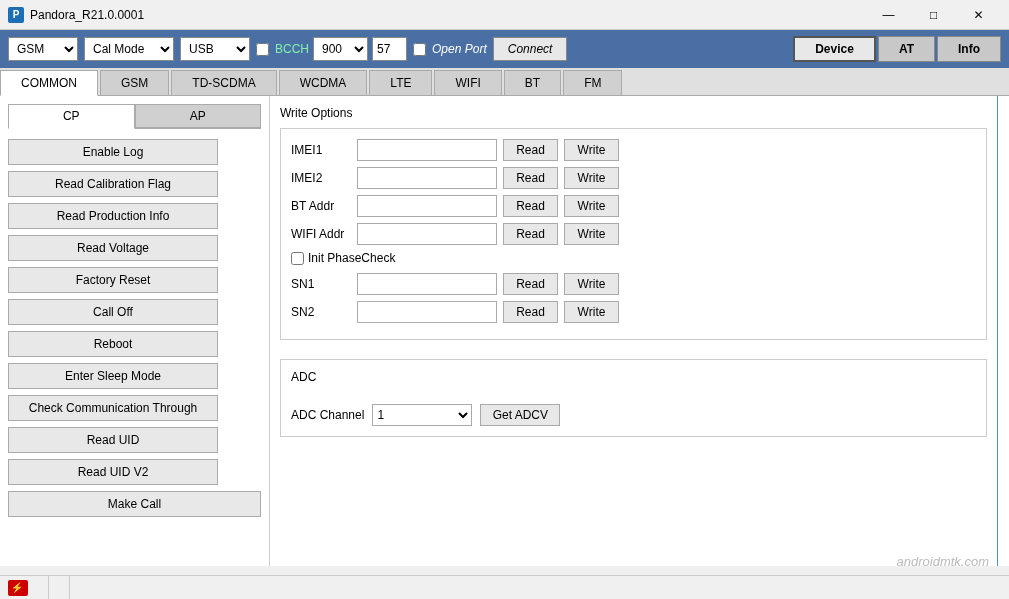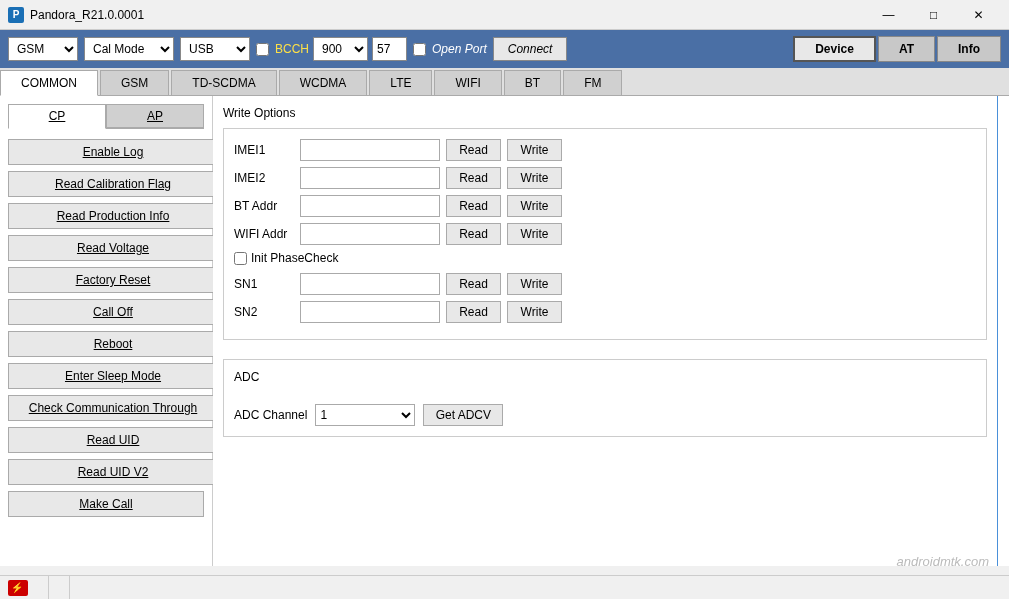--- a/index.html
+++ b/index.html
@@ -104,25 +104,24 @@
 
     
     .content-area {
       display: flex;
       height: calc(599px - 30px - 38px - 30px - 28px - 24px);
       background: white;
     }
 
     
     .left-panel {
-      width: 213px;
+      width: 270px;
       background: white;
       border-right: 1px solid #ccc;
       padding: 8px;
-      text-decoration: underline;
     }
 
     
     .sub-tabs {
       display: flex;
       margin-bottom: 10px;
       border-bottom: 1px solid #aaa;
     }
     .sub-tab {
       flex: 1;
@@ -326,21 +325,21 @@
         <option>Cal Mode</option>
       </select>
     </div>
     <div class="toolbar-group">
       <select class="toolbar-select" style="width:70px;">
         <option>USB</option>
       </select>
     </div>
     <div class="toolbar-group">
       <input type="checkbox" class="toolbar-checkbox" style="">
-      <span style="color:#fde047;">BCCH</span>
+      <span style="color:#86efac;">BCCH</span>
       <select class="toolbar-select" style="width:55px;">
         <option>900</option>
       </select>
       <input type="text" class="toolbar-input" value="57" style="width: 35px;">
     </div>
     <div class="toolbar-group">
       <input type="checkbox" class="toolbar-checkbox" style="">
       <span style="color:white;font-style:italic;">Open Port</span>
     </div>
     <button class="toolbar-btn" style="height:24px; padding:0 14px;font-style:italic;">Connect</button>

